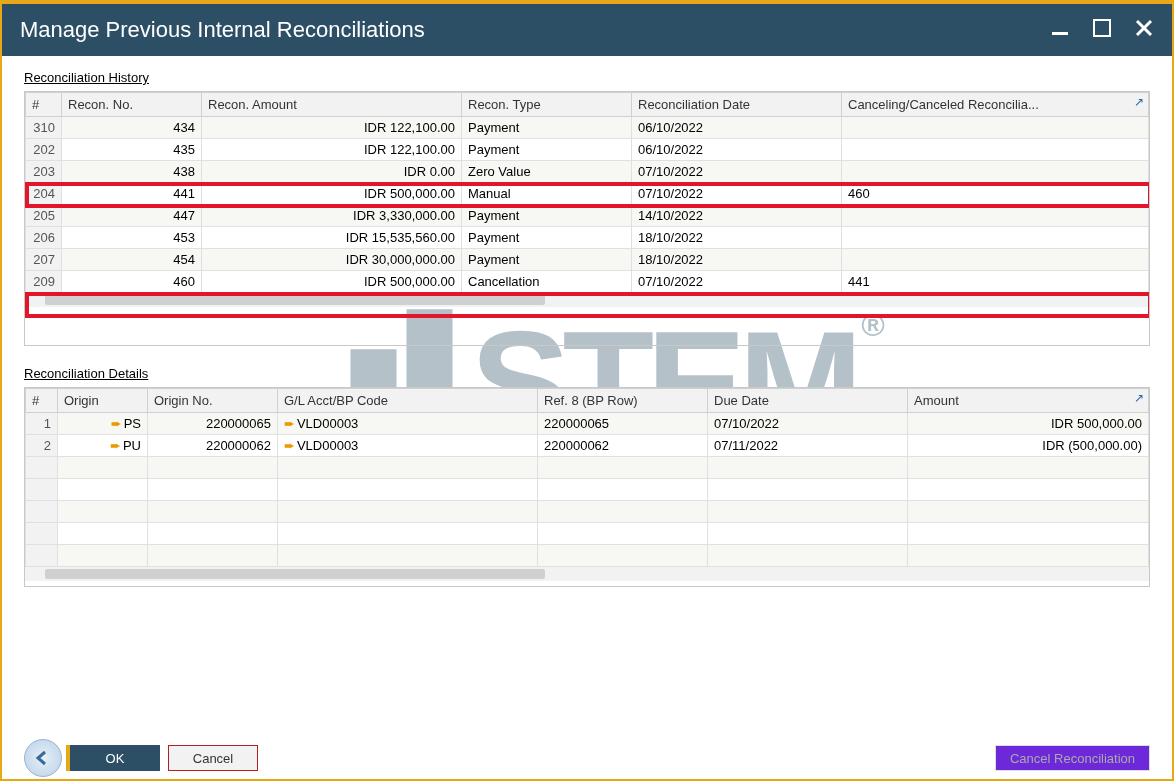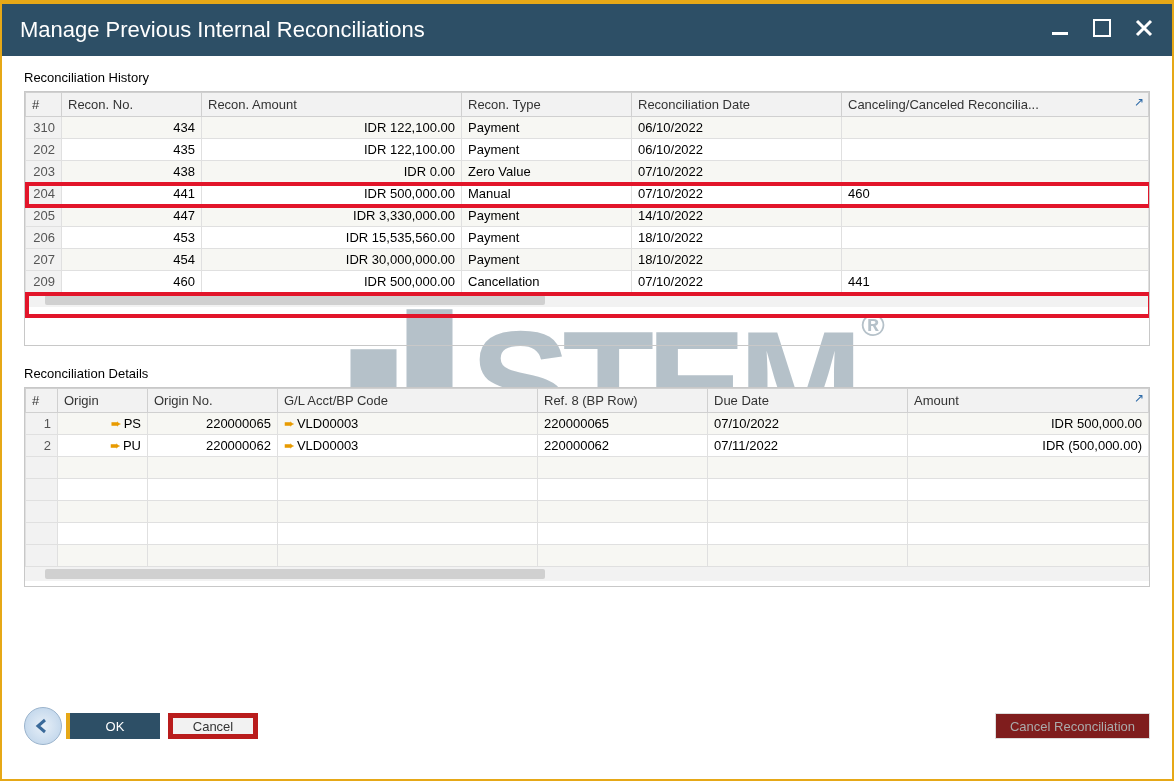--- a/index.html
+++ b/index.html
@@ -3,44 +3,44 @@
 <meta charset="utf-8">
 <style>
   * { box-sizing: border-box; margin: 0; padding: 0; font-family: "Segoe UI", Tahoma, sans-serif; }
   body { background: #fff; }
   .window { width: 1174px; height: 781px; border: 2px solid #e6a817; border-top: 4px solid #e6a817; position: relative; display: flex; flex-direction: column; }
   .titlebar { background: #2d4f66; color: #fff; height: 52px; display: flex; align-items: center; padding: 0 18px; }
   .titlebar h1 { font-size: 22px; font-weight: 300; flex: 1; }
   .win-controls { display: flex; gap: 22px; align-items: center; }
   .win-controls span { cursor: pointer; }
   .client { flex: 1; padding: 12px 22px; background: #fff; position: relative; overflow: hidden; }
-  .section-label { font-size: 13px; color: #000; margin-bottom: 6px; display: inline-block; }
+  .section-label { font-size: 13px; text-decoration: underline; color: #000; margin-bottom: 6px; display: inline-block; }
   .grid-wrap { position: relative; border: 1px solid #c8c8c8; }
   .grid-wrap .expand-icon { position: absolute; top: 2px; right: 2px; width: 16px; height: 16px; display: flex; align-items: center; justify-content: center; color: #2d6aa8; cursor: pointer; font-size: 12px; z-index: 3; }
   table.grid { width: 100%; border-collapse: collapse; table-layout: fixed; font-size: 13px; background: #fff; }
   table.grid th { background: #f2f2f2; border: 1px solid #d0d0d0; text-align: left; padding: 4px 6px; font-weight: 400; color: #333; position: relative; }
   table.grid th:last-child { padding-right: 20px; }
   table.grid td { border: 1px solid #e0e0e0; padding: 2px 6px; height: 22px; background: #fff; }
   table.grid tr:nth-child(odd) td { background: #f7f7f3; }
   table.grid td.idx { text-align: right; color: #555; background: #f2f2f2 !important; }
   table.grid td.r { text-align: right; }
   .hist-wrap { height: 255px; overflow: hidden; }
   .det-wrap { margin-top: 18px; }
   .det-grid-wrap { height: 200px; overflow: hidden; }
   .hscroll { height: 14px; background: #f2f2f2; display: flex; align-items: center; }
   .hscroll .thumb { height: 10px; background: #d0d0d0; margin-left: 20px; width: 500px; border-radius: 2px; }
   .highlight-box { position: absolute; border: 4px solid #e2152a; pointer-events: none; z-index: 5; }
   .arrow-ic { color: #e89b00; font-size: 13px; margin-right: 2px; display: inline-block; }
-  .footer { position: absolute; bottom: 34px; left: 22px; right: 22px; display: flex; align-items: center; gap: 8px; }
+  .footer { position: absolute; bottom: 2px; left: 22px; right: 22px; display: flex; align-items: center; gap: 8px; }
   .back-btn { width: 38px; height: 38px; border-radius: 50%; background: radial-gradient(#e8f0f8,#b8d0e8); border: 1px solid #9ab3cc; display: flex; align-items: center; justify-content: center; color: #3a6a9a; cursor: pointer; }
   .btn { height: 26px; min-width: 90px; padding: 0 14px; display: inline-flex; align-items: center; justify-content: center; font-size: 13px; cursor: pointer; }
   .btn.primary { background: #2d4f66; color: #fff; border: none; position: relative; }
   .btn.primary::before { content:""; position:absolute; left:-4px; top:0; bottom:0; width:4px; background:#e6a817; }
-  .btn.secondary { background: #f2f2f2; color: #333; border: 5px solid #b91c1c; }
-  .btn.disabled { color: #aaa; border: 1px solid #ddd; background: #7f1d1d; cursor: default; }
+  .btn.secondary { background: #f2f2f2; color: #333; border: 1px solid #b91c1c; }
+  .btn.disabled { color: #aaa; border: 1px solid #ddd; background: #6d28d9; cursor: default; }
   .spacer { flex: 1; }
   
   .wm { position: absolute; left: 50%; top: 50%; transform: translate(-50%,-42%); text-align: center; opacity: 0.35; pointer-events: none; z-index: 0; }
   .wm .logo { display: flex; align-items: center; gap: 8px; }
   .wm .bars { display: flex; }
   .wm .bars span { width: 46px; background: #2d4f66; margin-right: 10px; }
   .wm .bars span:nth-child(1){height:70px;margin-top:80px;}
   .wm .bars span:nth-child(2){height:110px;margin-top:40px;}
   .wm .bars span:nth-child(3){height:150px;}
   .wm .text { font-size: 150px; font-weight: 700; color: #2d4f66; letter-spacing: -8px; line-height: 1; }

